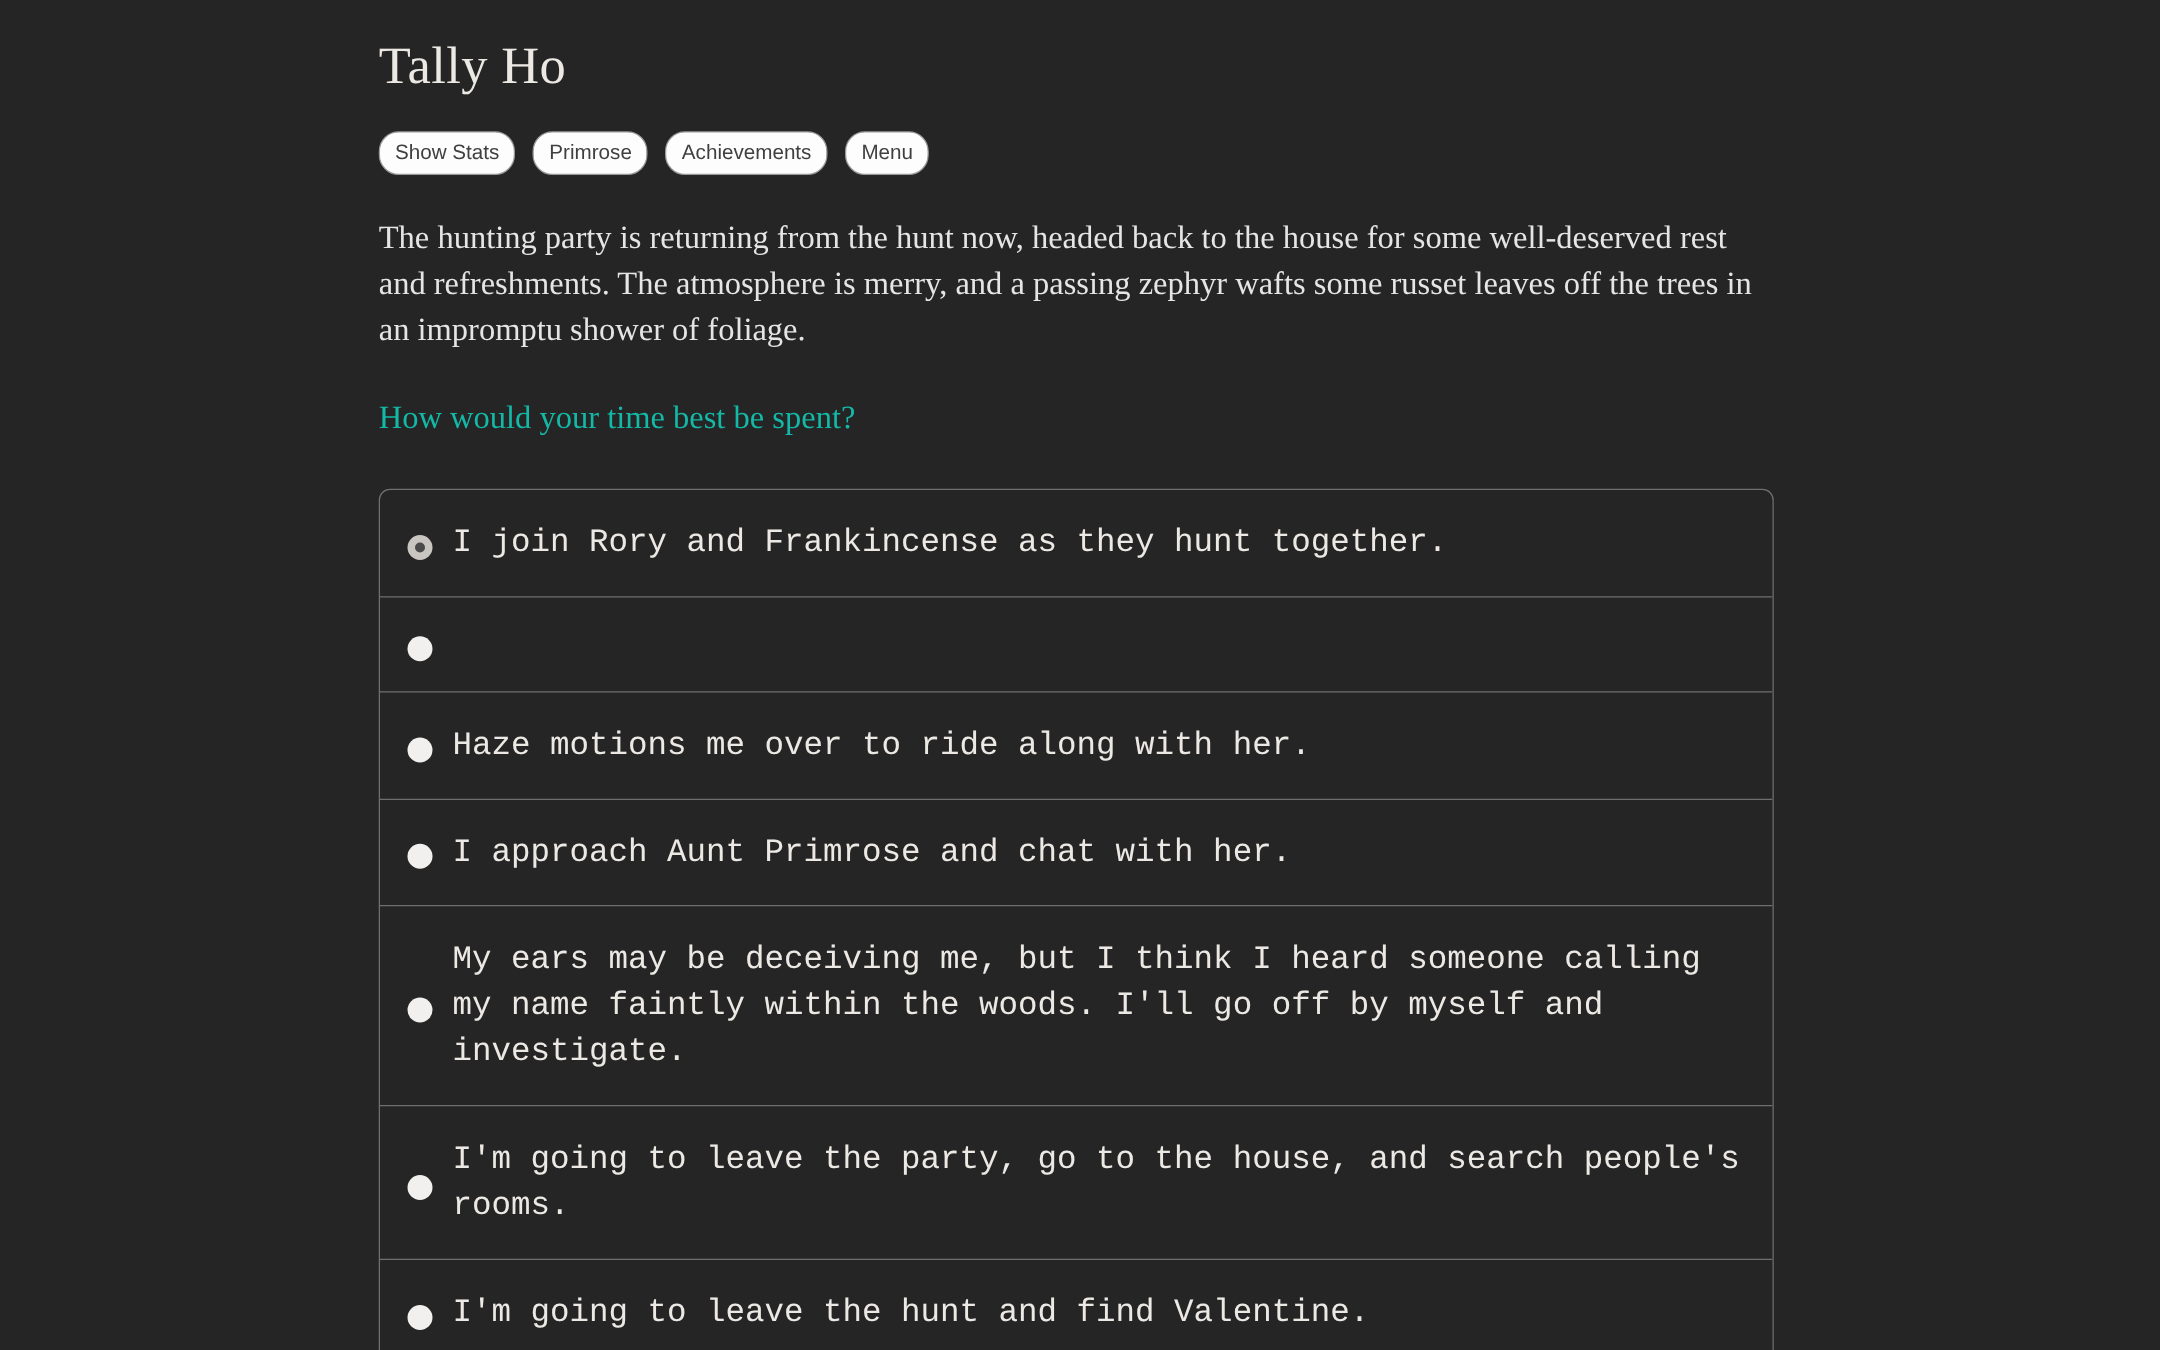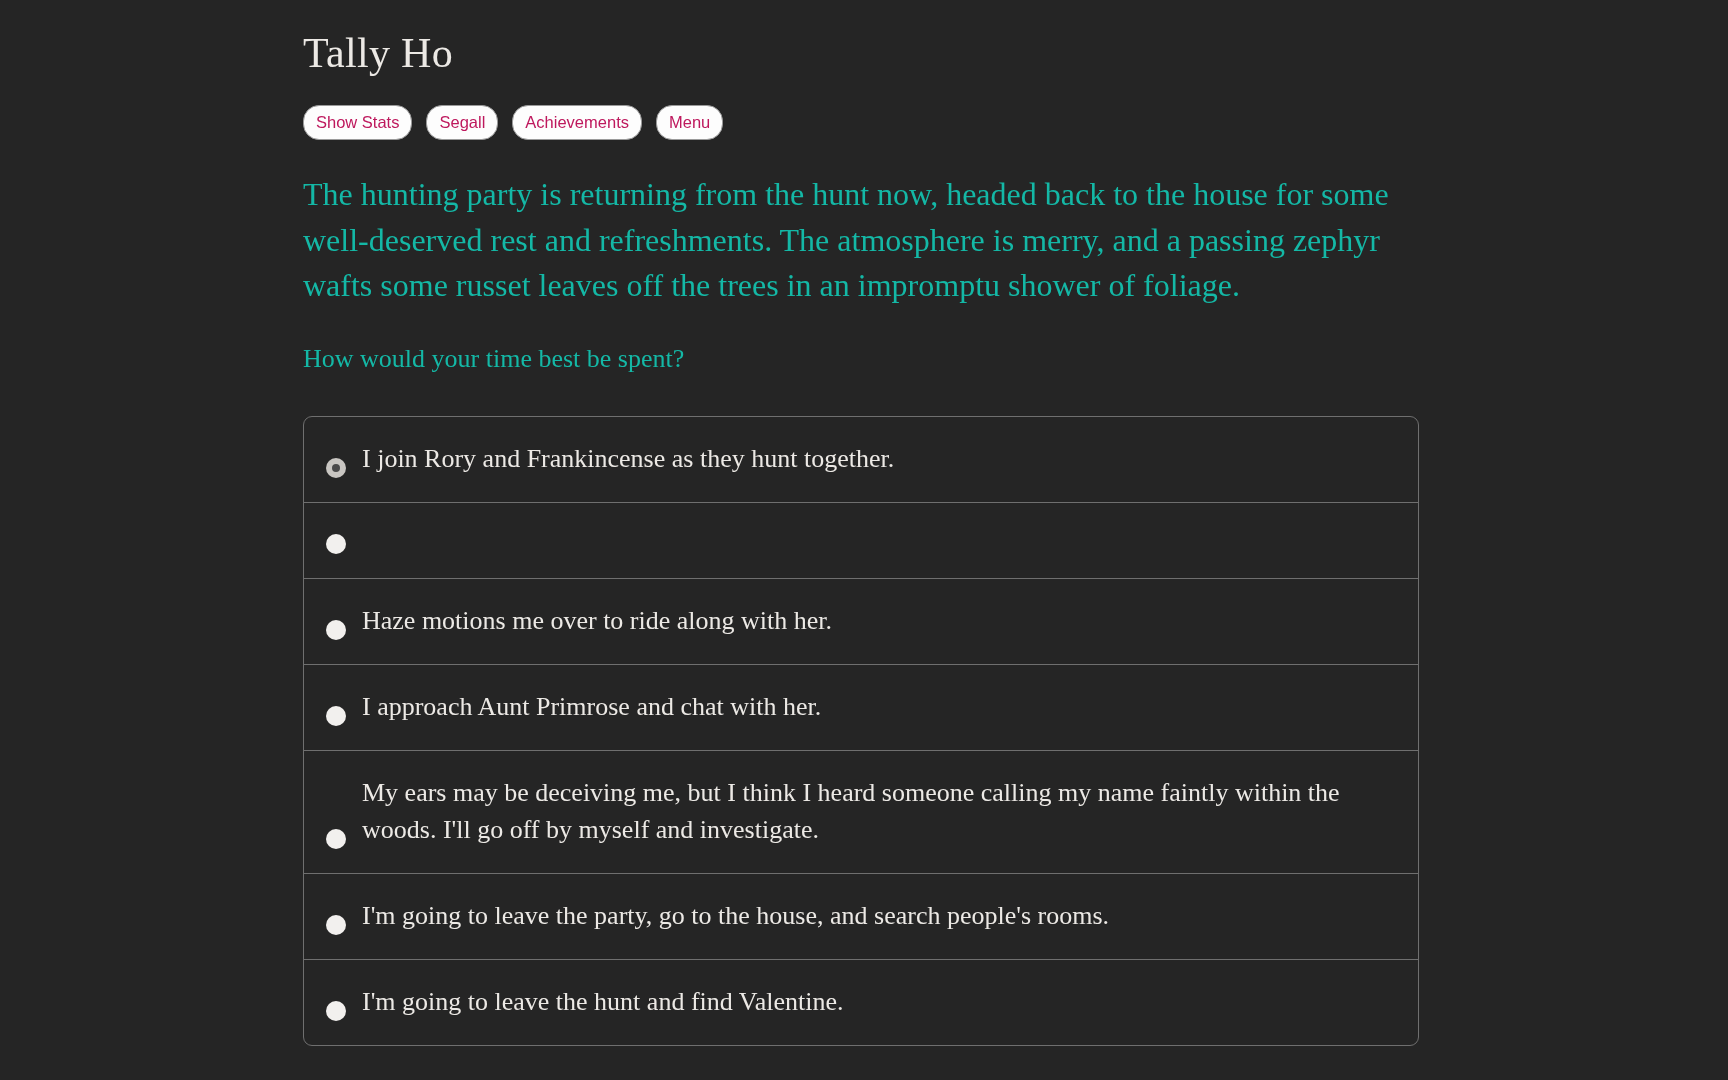--- a/index.html
+++ b/index.html
@@ -41,56 +41,57 @@
   .toolbar {
     margin: 24px 0 0 0;
     display: flex;
     gap: 14px;
     align-items: center;
   }
   .tb-btn {
     font-family: "Liberation Sans", sans-serif;
     font-size: 16.5px;
     line-height: 1;
-    color: #be185d;
+    color: #404040;
     background: #fdfdfd;
     border: 1px solid #9a9a9a;
     border-radius: 16px;
     padding: 8px 12px 9px 12px;
     cursor: pointer;
   }
   .story-p {
-    font-size: 32px;
+    font-size: 26px;
     line-height: 1.42;
     margin: 32px 0 0 0;
-    color: #14b8a6;
+    color: #e5e5e5;
     max-width: 1105px;
   }
   .question {
     font-size: 26px;
     line-height: 1.42;
     margin: 33px 0 0 0;
     color: #14b8a6;
   }
   .choices {
     margin: 38px 0 0 0;
     border: 1px solid #6f6f6f;
     border-radius: 9px;
     overflow: hidden;
     width: 1116px;
     box-sizing: border-box;
   }
   .choice {
     display: flex;
-    align-items: flex-end;
+    align-items: center;
     gap: 16px;
     padding: 24px 22px 24px 22px;
     border-bottom: 1px solid #6f6f6f;
     cursor: pointer;
     background: transparent;
+    font-family: Liberation Mono, monospace;
   }
   .choice:last-child { border-bottom: none; }
   .radio {
     flex: 0 0 auto;
     width: 20px;
     height: 20px;
     border-radius: 50%;
     background: #f2f0ee;
     margin-top: 7px;
     position: relative;
@@ -119,21 +120,21 @@
 <body>
 
 <div class="page">
   <div class="wrap">
 
     <h1 class="game-title">Tally Ho</h1>
 
 
     <div class="toolbar">
       <button class="tb-btn">Show Stats</button>
-      <button class="tb-btn">Segall</button>
+      <button class="tb-btn">Primrose</button>
       <button class="tb-btn">Achievements</button>
       <button class="tb-btn">Menu</button>
     </div>
 
     <p class="story-p">The hunting party is returning from the hunt now, headed back to the house for some well-deserved rest and refreshments. The atmosphere is merry, and a passing zephyr wafts some russet leaves off the trees in an impromptu shower of foliage.</p>
 
     <p class="question">How would your time best be spent?</p>
 
     <div class="choices">
 

